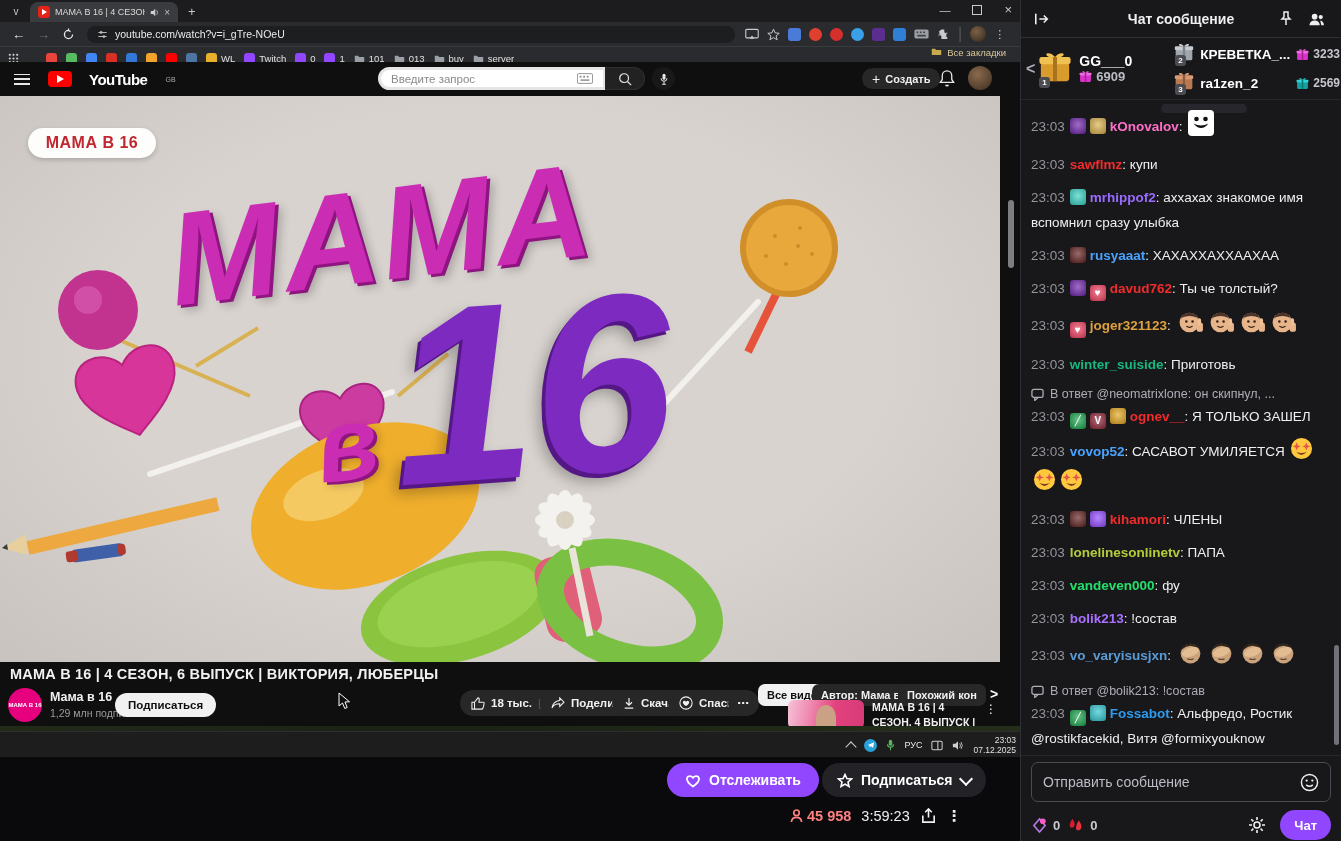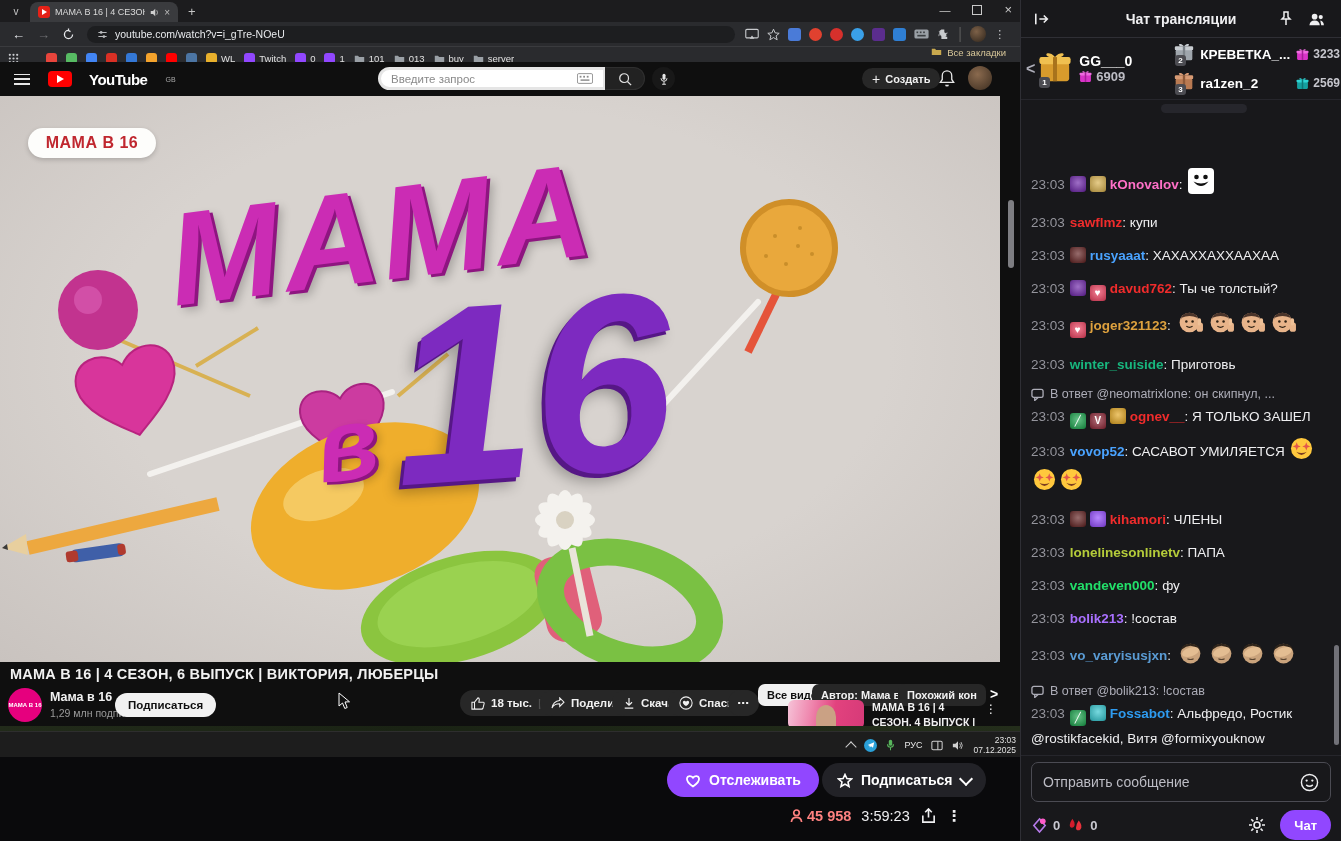--- a/index.html
+++ b/index.html
@@ -513,21 +513,21 @@
         <path d="M1 1 L1 14 L4.5 11 L6.8 16.5 L9.2 15.5 L7 10 L11.5 9.8 Z" fill="#111" stroke="#fff" stroke-width="1"></path>
       </svg>
   </div>
 
   <div class="chat">
     <div class="chat-head">
       <svg width="16" height="14" viewBox="0 0 18 14" style="margin-left:13px;z-index:2;">
           <path d="M2 1 V13" stroke="#efeff1" stroke-width="1.8"></path>
           <path d="M6 7 H15 M11 3 L15 7 L11 11" stroke="#efeff1" stroke-width="1.8" fill="none"></path>
         </svg>
-      <span class="title">Чат трансляции</span>
+      <span class="title">Чат сообщение</span>
       <svg width="14" height="16" viewBox="0 0 14 16" style="position:absolute;right:48px;">
           <path d="M5 1 H9 V6 L11 8 H3 L5 6 Z M7 8 V14" stroke="#efeff1" stroke-width="1.5" fill="none"></path>
         </svg>
       <svg width="17" height="14" viewBox="0 0 18 14" style="position:absolute;right:16px;">
           <circle cx="7" cy="4.5" r="3" fill="#efeff1"></circle>
           <path d="M1.5 13.5 Q2 8.5 7 8.5 Q12 8.5 12.5 13.5 Z" fill="#efeff1"></path>
           <circle cx="13.5" cy="5" r="2.2" fill="#efeff1"></circle>
           <path d="M13 8.5 Q16.5 9 16.8 13.5 H14" fill="#efeff1"></path>
         </svg>
     </div>
@@ -598,20 +598,23 @@
                 <rect width="26" height="26" rx="4" fill="#fff"></rect>
                 <circle cx="8.5" cy="9" r="2.3" fill="#101010"></circle>
                 <circle cx="17.5" cy="9" r="2.3" fill="#101010"></circle>
                 <path d="M5.5 13.5 Q13 22.5 20.5 13.5 Q13 17.5 5.5 13.5 Z" fill="#101010"></path>
               </svg></span></div>
         </div>
         <div class="msg">
           <div><span class="time">23:03</span><span class="uname" style="color:#f02c2c;">sawflmz</span><span>: </span><span>купи</span></div>
         </div>
         <div class="msg">
+          <div><span class="time">23:03</span><span class="bdg" style="background:#35d1c2;background-image:radial-gradient(circle at 50% 42%,rgba(255,255,255,.35),rgba(0,0,0,.25));"></span><span class="uname" style="color:#9a6bff;">mrhippof2</span><span>: </span><span>аххахах знакомое имя вспомнил сразу улыбка</span></div>
+        </div>
+        <div class="msg">
           <div><span class="time">23:03</span><span class="bdg" style="background:#5f1d1d;background-image:radial-gradient(circle at 50% 42%,rgba(255,255,255,.35),rgba(0,0,0,.25));"></span><span class="uname" style="color:#4aa3ff;">rusyaaat</span><span>: </span><span>ХАХАХХАХХААХАА</span></div>
         </div>
         <div class="msg">
           <div><span class="time">23:03</span><span class="bdg" style="background:#6b21a8;background-image:radial-gradient(circle at 50% 42%,rgba(255,255,255,.35),rgba(0,0,0,.25));"></span><span class="bdg" style="background:#f03e5e;background-image:radial-gradient(circle at 50% 42%,rgba(255,255,255,.35),rgba(0,0,0,.25));">♥</span><span class="uname" style="color:#f02c2c;">davud762</span><span>: </span><span>Ты че толстый?</span></div>
         </div>
         <div class="msg">
           <div><span class="time">23:03</span><span class="bdg" style="background:#f03e5e;background-image:radial-gradient(circle at 50% 42%,rgba(255,255,255,.35),rgba(0,0,0,.25));">♥</span><span class="uname" style="color:#deA13e;">joger321123</span><span>: </span><span class="em"><svg width="27" height="27" viewBox="0 0 26 26">
                 <circle cx="12" cy="13" r="9.5" fill="#e8b48a"></circle>
                 <path d="M3.5 11 Q4 3.5 12 3.5 Q20 3.5 20.5 11 L19.5 8.5 Q12 5 4.5 8.5 Z" fill="#4a342a"></path>
                 <circle cx="9" cy="12" r="1.2" fill="#2c2013"></circle>

